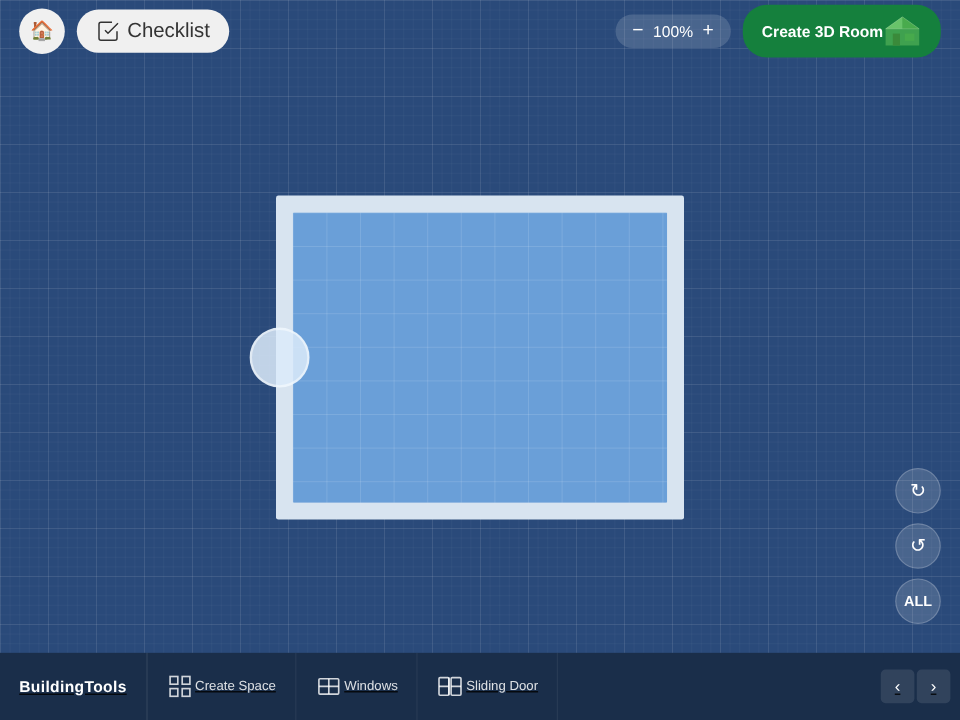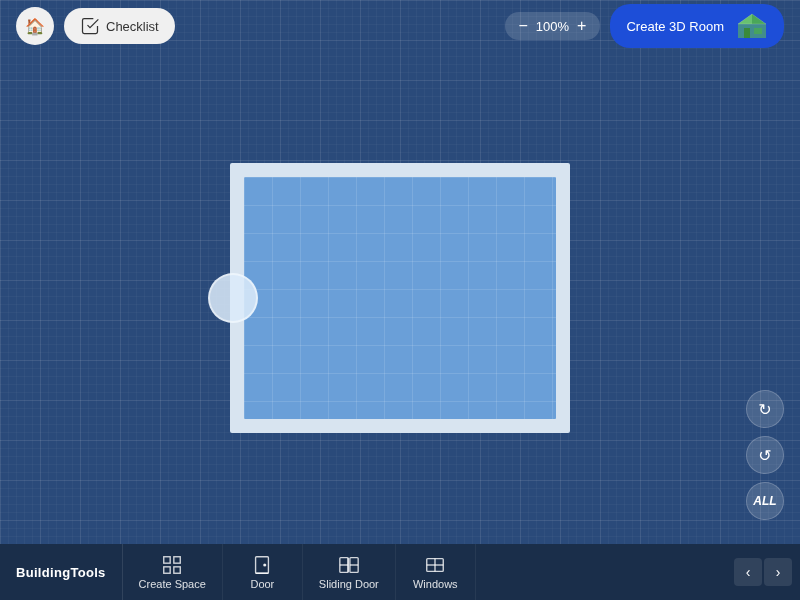--- a/index.html
+++ b/index.html
@@ -60,21 +60,21 @@
 
     .checklist-btn {
       background: #f0f0f0;
       border: none;
       border-radius: 20px;
       padding: 8px 16px;
       cursor: pointer;
       display: flex;
       align-items: center;
       gap: 6px;
-      font-size: 13px;
+      font-size: 17px;
       font-weight: 500;
       color: #333;
     }
 
     .top-bar-right {
       display: flex;
       align-items: center;
       gap: 10px;
     }
 
@@ -97,31 +97,31 @@
       padding: 0 2px;
     }
 
     .zoom-label {
       color: white;
       font-size: 13px;
       font-weight: 400;
     }
 
     .create-3d-btn {
-      background: #1d4ed8;
+      background: #15803d;
       color: white;
       border: none;
       border-radius: 20px;
       padding: 8px 16px;
       cursor: pointer;
       display: flex;
       align-items: center;
-      gap: 12px;
+      gap: 0;
       font-size: 13px;
-      font-weight: 400;
+      font-weight: 700;
     }
 
     
     .canvas-area {
       position: absolute;
       top: 52px;
       left: 0;
       right: 0;
       bottom: 56px;
       display: flex;
@@ -199,20 +199,21 @@
     .bottom-toolbar {
       position: absolute;
       bottom: 0;
       left: 0;
       right: 0;
       height: 56px;
       background: #1a2e4a;
       display: flex;
       align-items: center;
       z-index: 10;
+      text-decoration: underline;
     }
 
     .toolbar-brand {
       padding: 0 16px;
       color: white;
       font-size: 13px;
       font-weight: 700;
       letter-spacing: 0.3px;
       white-space: nowrap;
       border-right: 1px solid rgba(255,255,255,0.1);
@@ -223,21 +224,21 @@
 
     .toolbar-items {
       display: flex;
       align-items: center;
       flex: 1;
       overflow: hidden;
     }
 
     .toolbar-item {
       display: flex;
-      flex-direction: column;
+      flex-direction: row;
       align-items: center;
       justify-content: center;
       gap: 2px;
       padding: 0 16px;
       cursor: pointer;
       color: rgba(255,255,255,0.85);
       font-size: 11px;
       height: 56px;
       border-right: 1px solid rgba(255,255,255,0.06);
       min-width: 80px;
@@ -322,21 +323,21 @@
   </div>
 </div>
 
 <div class="right-tools">
   <button class="tool-btn">
     <span>↻</span>
   </button>
   <button class="tool-btn">
     <span>↺</span>
   </button>
-  <button class="tool-btn" style="font-size:12px; font-weight:bold;font-style:italic;">
+  <button class="tool-btn" style="font-size:12px; font-weight:bold;">
     <span>ALL</span>
   </button>
 </div>
 
 <div class="bottom-toolbar">
   <div class="toolbar-brand">BuildingTools</div>
 
   <div class="toolbar-items">
 
     <div class="toolbar-item">
@@ -345,47 +346,39 @@
           <rect x="14" y="3" width="7" height="7"></rect>
           <rect x="3" y="14" width="7" height="7"></rect>
           <rect x="14" y="14" width="7" height="7"></rect>
       </svg>
       <span>Create Space</span>
     </div>
 
 
 
 
+
     <div class="toolbar-item">
       <svg width="22" height="22" viewBox="0 0 24 24" fill="none" stroke="rgba(255,255,255,0.8)" stroke-width="1.5">
-        <rect x="5" y="3" width="14" height="18" rx="1"></rect>
-        <line x1="5" y1="21" x2="19" y2="21"></line>
-        <circle cx="15" cy="12" r="1" fill="rgba(255,255,255,0.8)"></circle>
-      </svg>
-      <span>Door</span>
+        <rect x="3" y="5" width="18" height="14" rx="1"></rect>
+        <line x1="12" y1="5" x2="12" y2="19"></line>
+        <line x1="3" y1="12" x2="21" y2="12"></line>
+      </svg>
+      <span>Windows</span>
     </div>
 
     <div class="toolbar-item">
       <svg width="22" height="22" viewBox="0 0 24 24" fill="none" stroke="rgba(255,255,255,0.8)" stroke-width="1.5">
         <rect x="2" y="4" width="9" height="16" rx="1"></rect>
         <rect x="13" y="4" width="9" height="16" rx="1"></rect>
         <line x1="2" y1="12" x2="11" y2="12"></line>
         <line x1="13" y1="12" x2="22" y2="12"></line>
         <line x1="11" y1="4" x2="11" y2="20"></line>
       </svg>
       <span>Sliding Door</span>
     </div>
-
-    <div class="toolbar-item">
-      <svg width="22" height="22" viewBox="0 0 24 24" fill="none" stroke="rgba(255,255,255,0.8)" stroke-width="1.5">
-        <rect x="3" y="5" width="18" height="14" rx="1"></rect>
-        <line x1="12" y1="5" x2="12" y2="19"></line>
-        <line x1="3" y1="12" x2="21" y2="12"></line>
-      </svg>
-      <span>Windows</span>
-    </div>
   </div>
 
   <div class="toolbar-nav">
     <button class="toolbar-nav-btn">‹</button>
     <button class="toolbar-nav-btn">›</button>
   </div>
 </div>
 
 </body></html>

